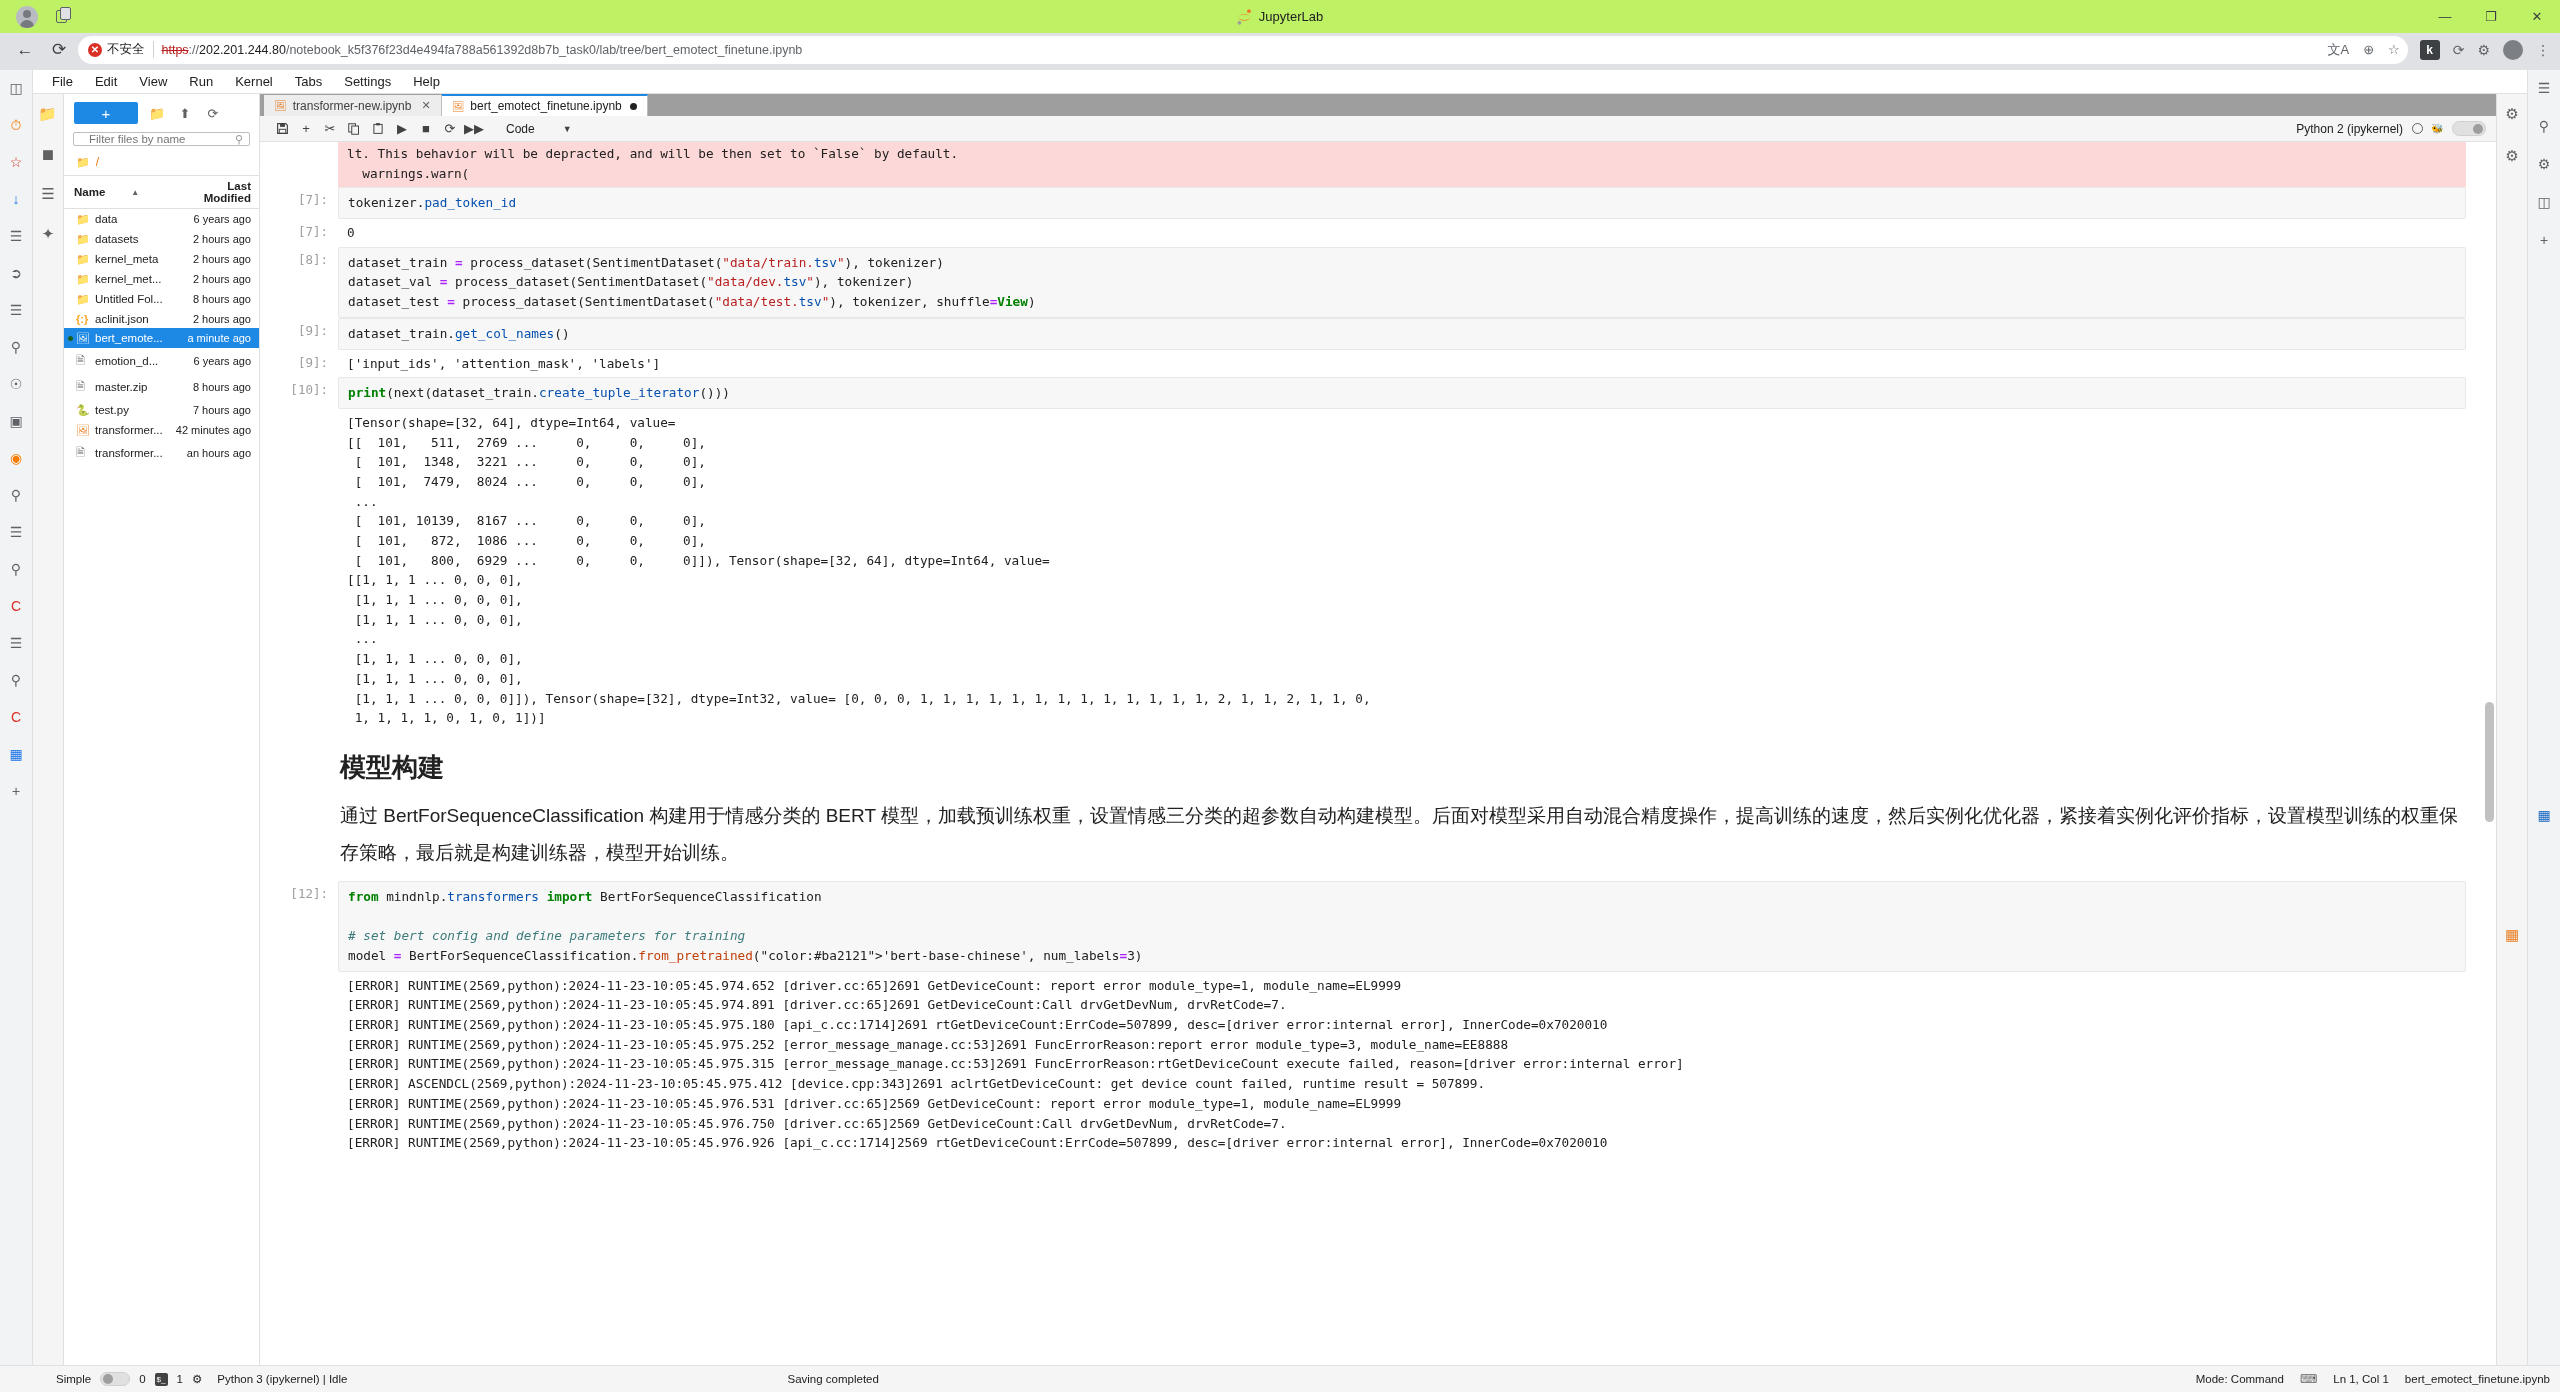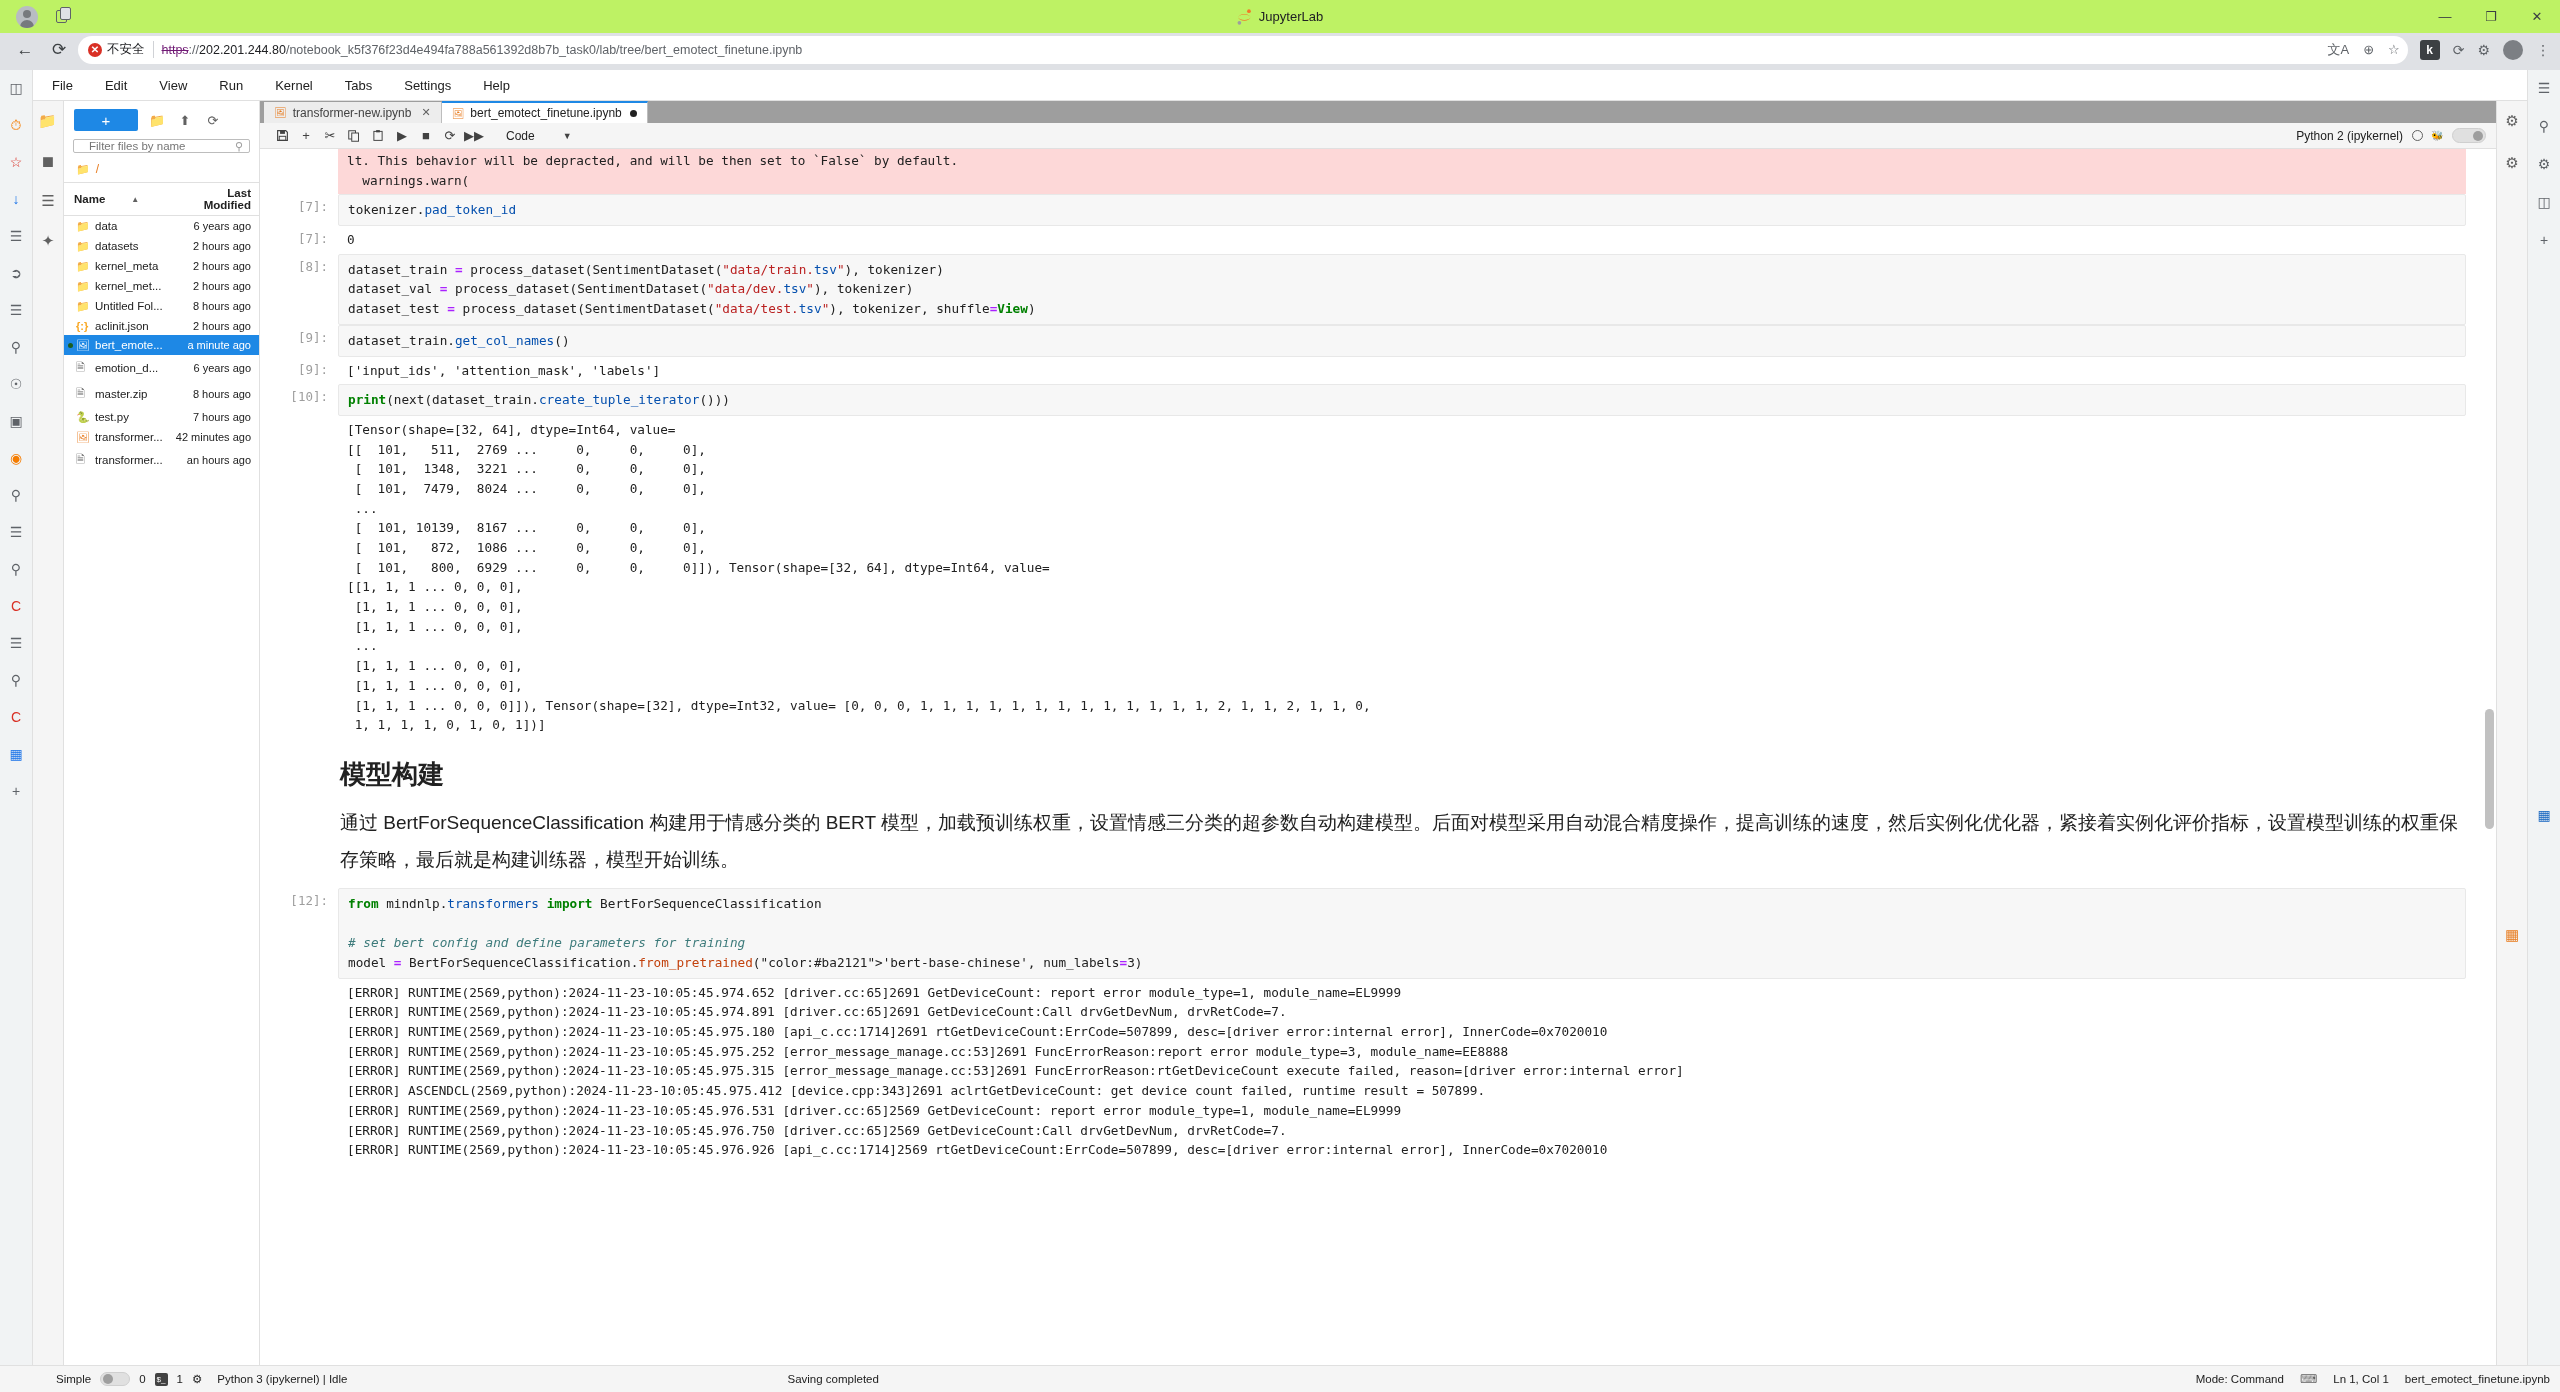--- a/index.html
+++ b/index.html
@@ -66,21 +66,21 @@
     font-size: 12.5px; position:relative;
   }
   .not-secure {
     display:flex; align-items:center; gap:5px; color:#202124; font-size:12.5px;
     padding-right:8px; border-right:1px solid #d0d2d6; margin-right:8px;
   }
   .warn-badge {
     width:14px; height:14px; border-radius:50%; background:#d93025; color:#fff;
     font-size:10px; display:flex; align-items:center; justify-content:center; font-weight:bold;
   }
-  .url-scheme { color:#701a75; text-decoration: line-through; }
+  .url-scheme { color:#b91c1c; text-decoration: line-through; }
   .url-host { color:#202124; }
   .url-path { color:#5f6368; }
   .omni-right {
     position:absolute; right:8px; display:flex; align-items:center; gap:14px;
     color:#5f6368; font-size:13px;
   }
   .chrome-right-icons {
     display:flex; align-items:center; gap:13px; margin-left:12px; color:#5f6368; font-size:14px;
   }
   .k-badge {
@@ -106,21 +106,21 @@
     font-size:14px; color:#5f6368; }
   .rail-ic.red { color:#d93025; }
   .rail-ic.blue { color:#1a73e8; }
   .rail-ic.orange { color:#f57c00; }
 
   
   .jl {
     flex:1; display:flex; flex-direction:column; min-width:0; background:#fff;
   }
   .jl-menubar {
-    height: 31px; display:flex; align-items:center; gap:10px; padding-left:8px;
+    height: 24px; display:flex; align-items:center; gap:0px; padding-left:8px;
     font-size: 13px; color:#212121; border-bottom:1px solid #e0e0e0; background:#fff;
   }
   .jl-menubar .mi { padding: 4px 11px; cursor:default; }
 
   .jl-body { flex:1; display:flex; min-height:0; }
 
   
   .jl-act {
     width: 31px; background:#f5f5f5; border-right:1px solid #e0e0e0;
     display:flex; flex-direction:column; align-items:center; padding-top:10px; gap:20px;

